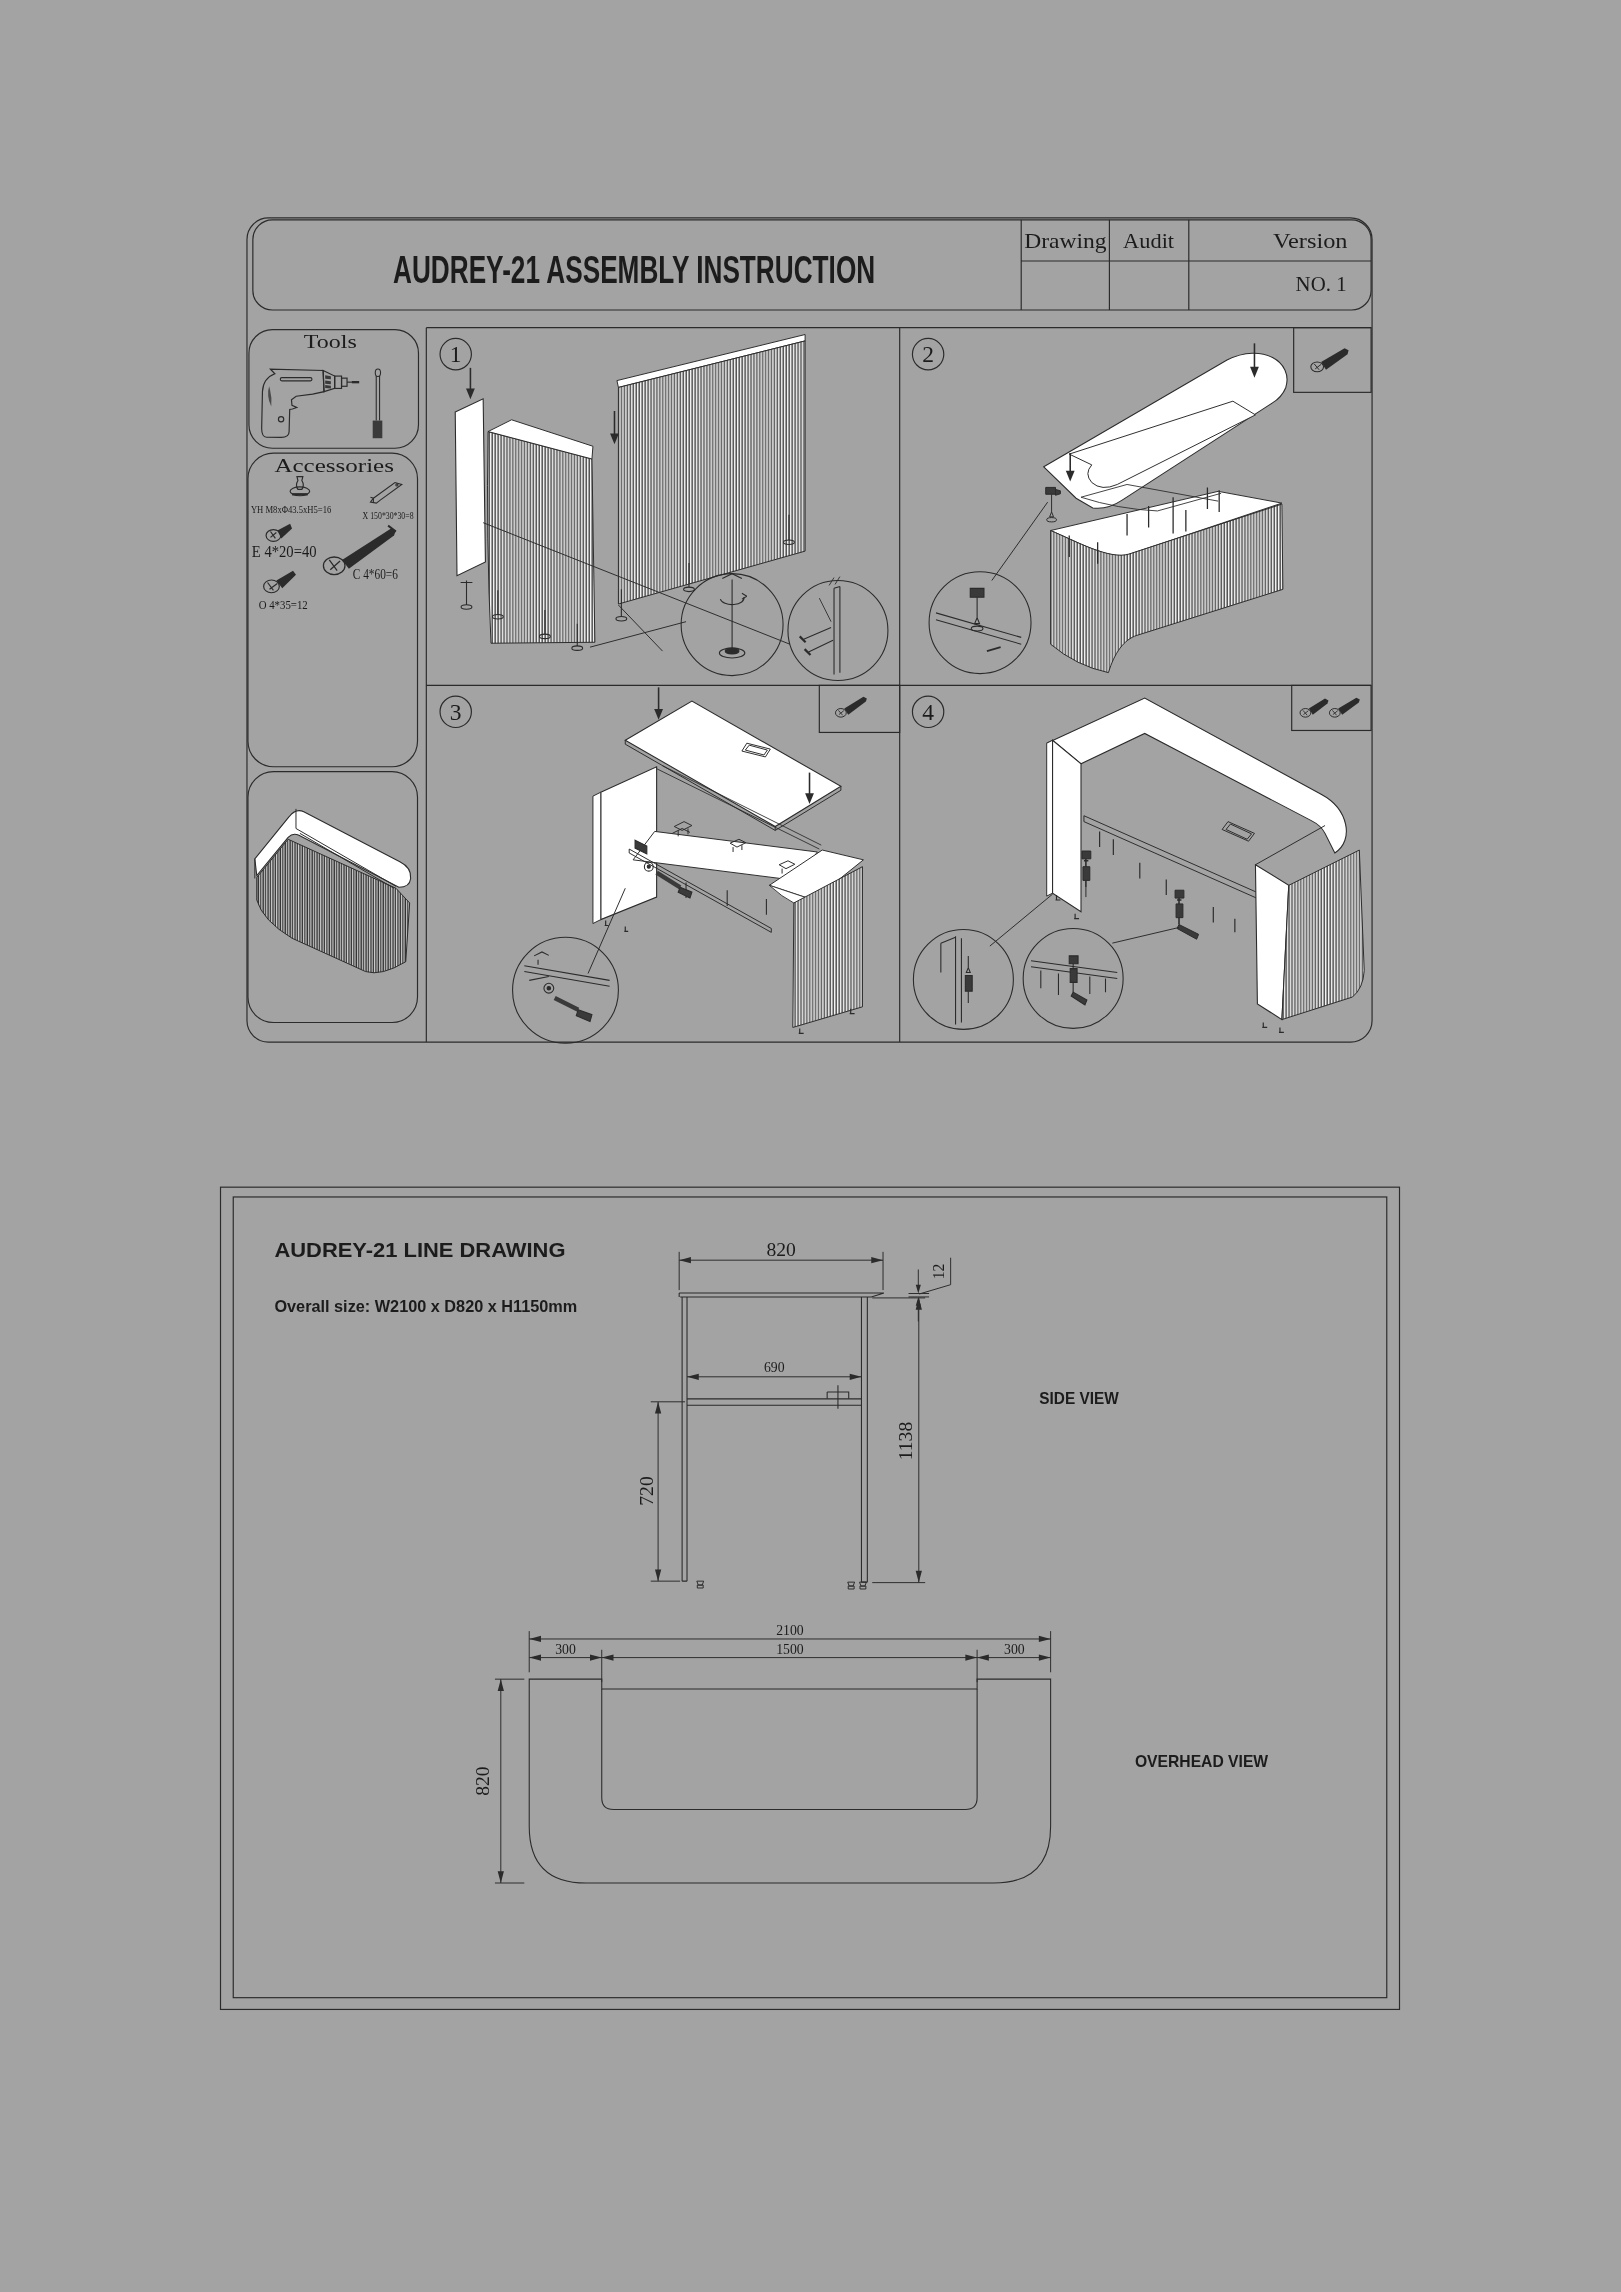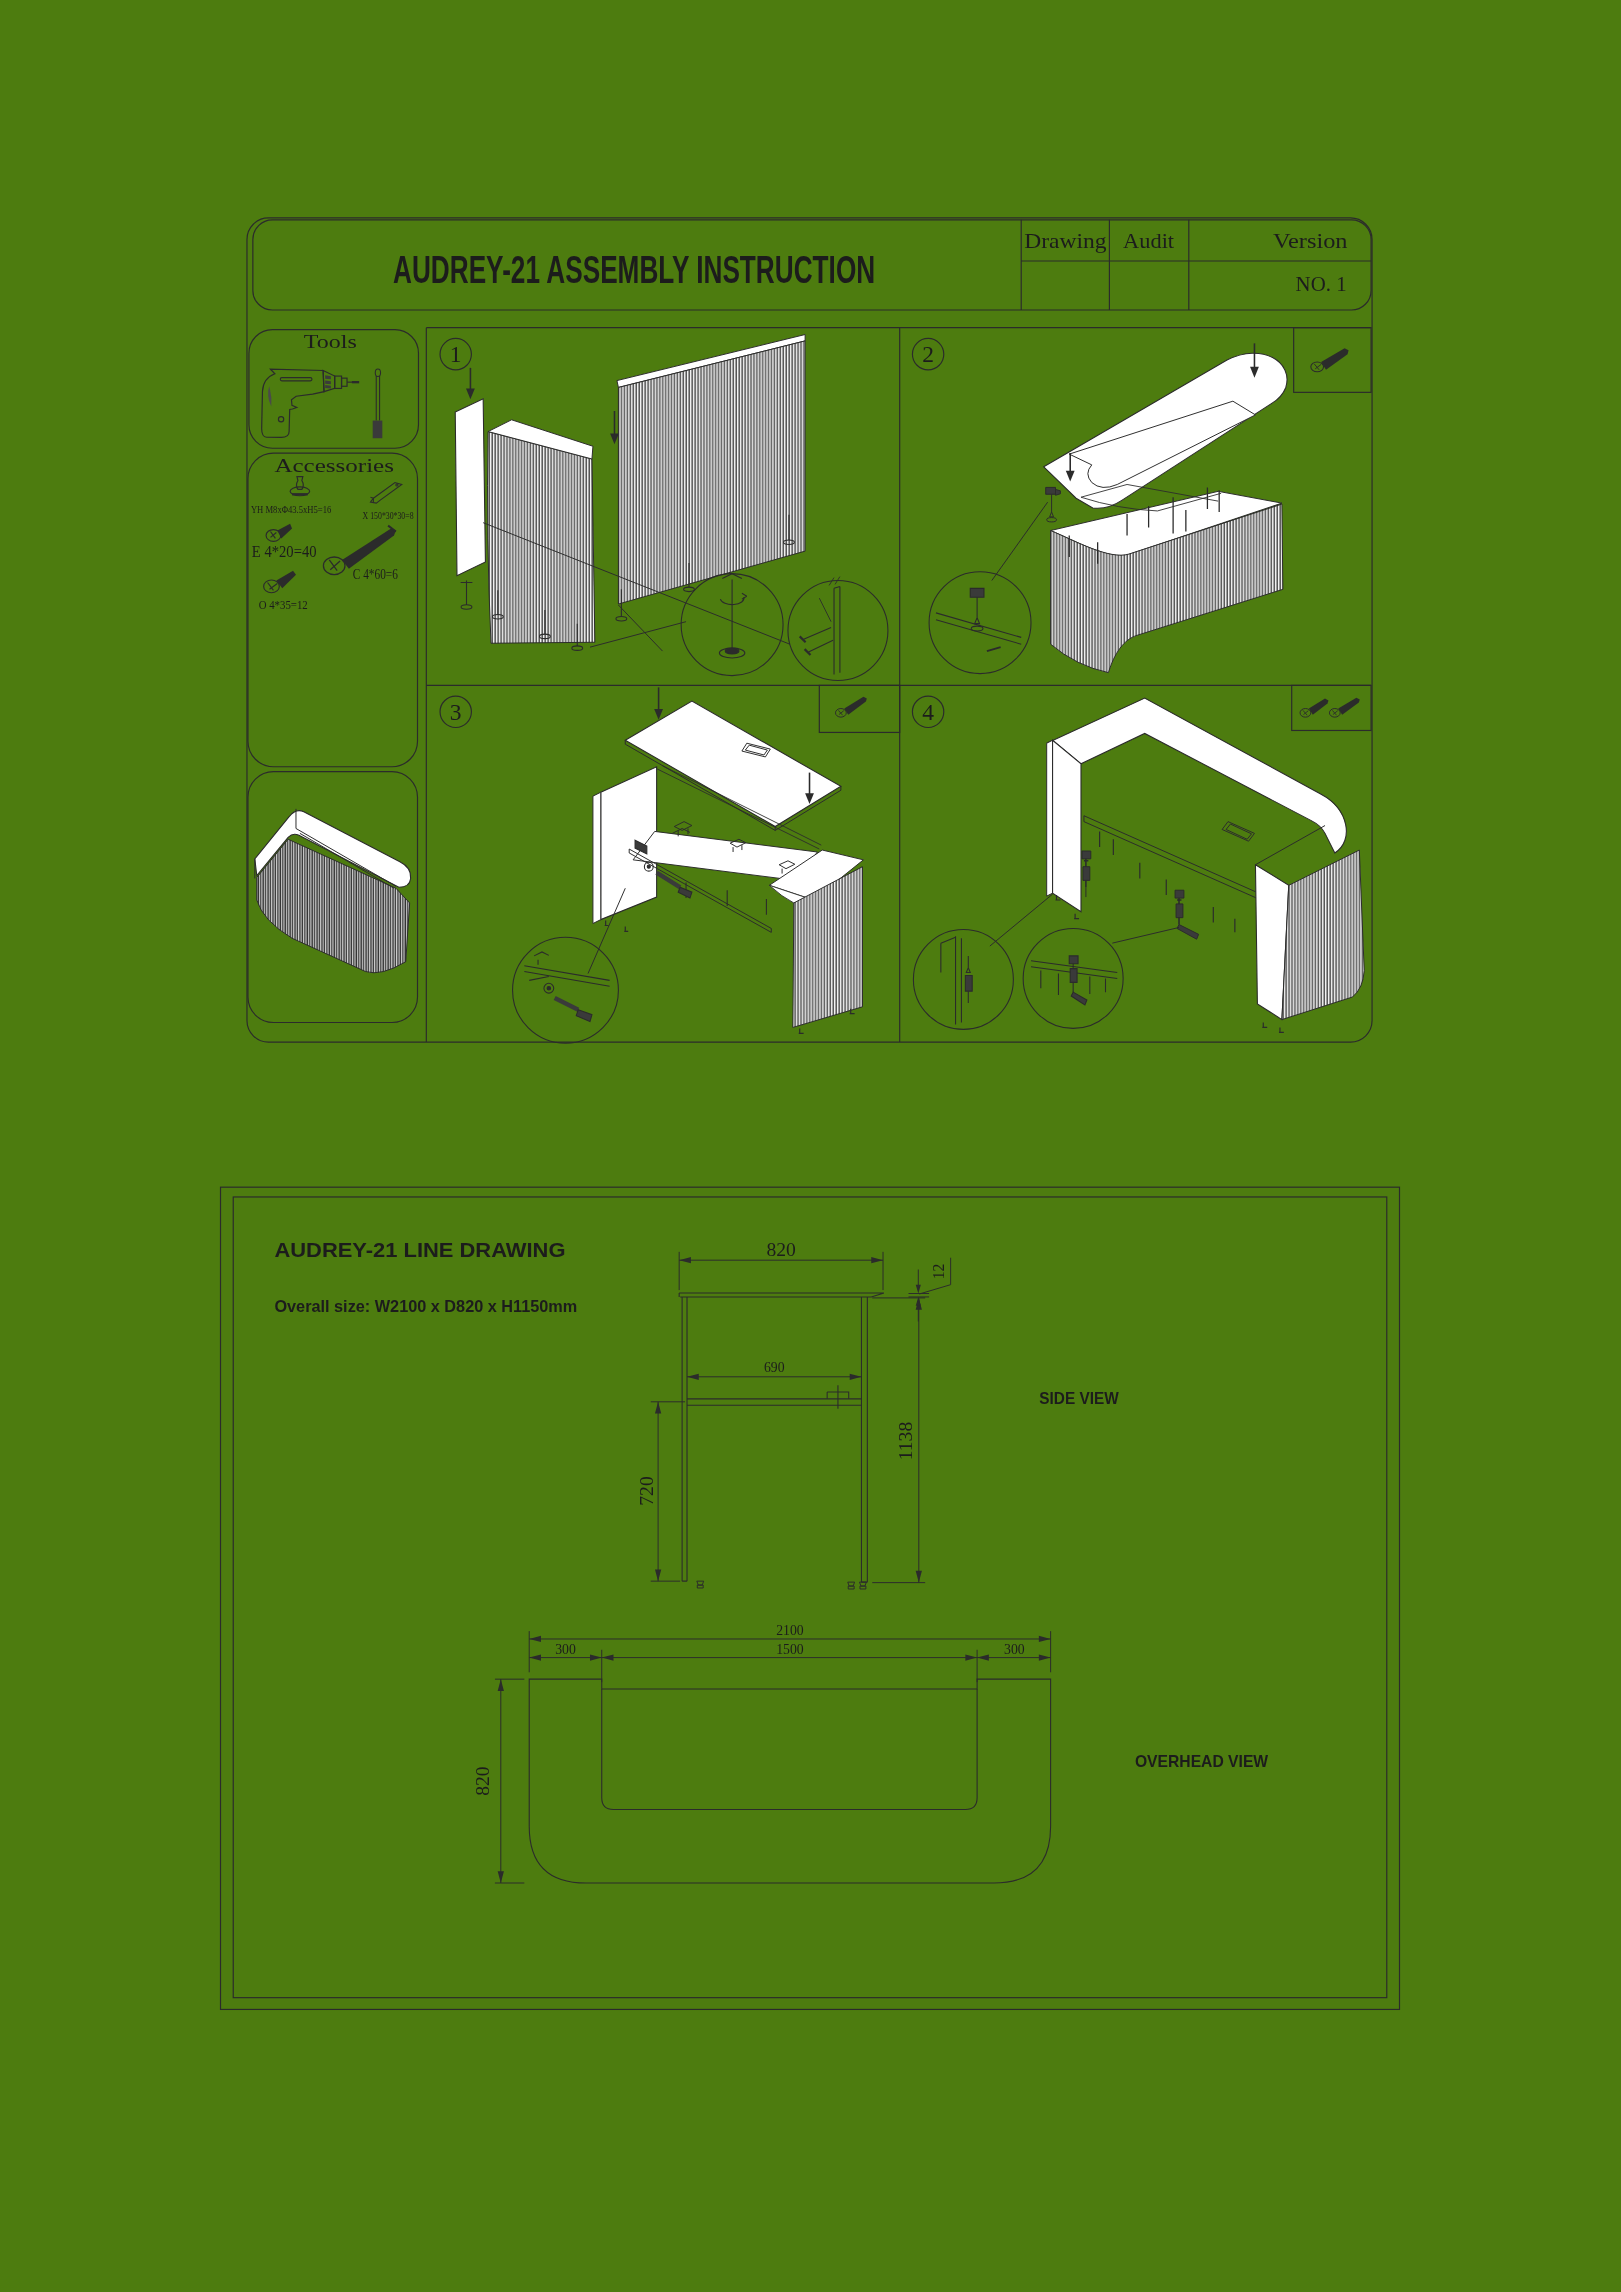--- a/index.html
+++ b/index.html
@@ -1,16 +1,16 @@
 <!DOCTYPE html>
 <html><head>
 <meta charset="utf-8">
 <style>
   html,body{margin:0;padding:0;background:#ffffff;}
-  #page{position:relative;width:1621px;height:2293px;background:#4d7c0f;font-family:"Liberation Sans",sans-serif;}
+  #page{position:relative;width:1621px;height:2293px;background:#a3a3a3;font-family:"Liberation Sans",sans-serif;}
   svg text{font-family:"Liberation Serif",serif;fill:#1c1c1c;}
   .sans{font-family:"Liberation Sans",sans-serif;font-weight:bold;}
 </style>
 </head>
 <body>
 <div id="page">
 <svg width="1621" height="2293" viewBox="0 0 1654 2339">
 <defs>
   <pattern id="fl" width="3.0" height="10" patternUnits="userSpaceOnUse">
     <rect width="3.0" height="10" fill="#f4f4f4"></rect>

